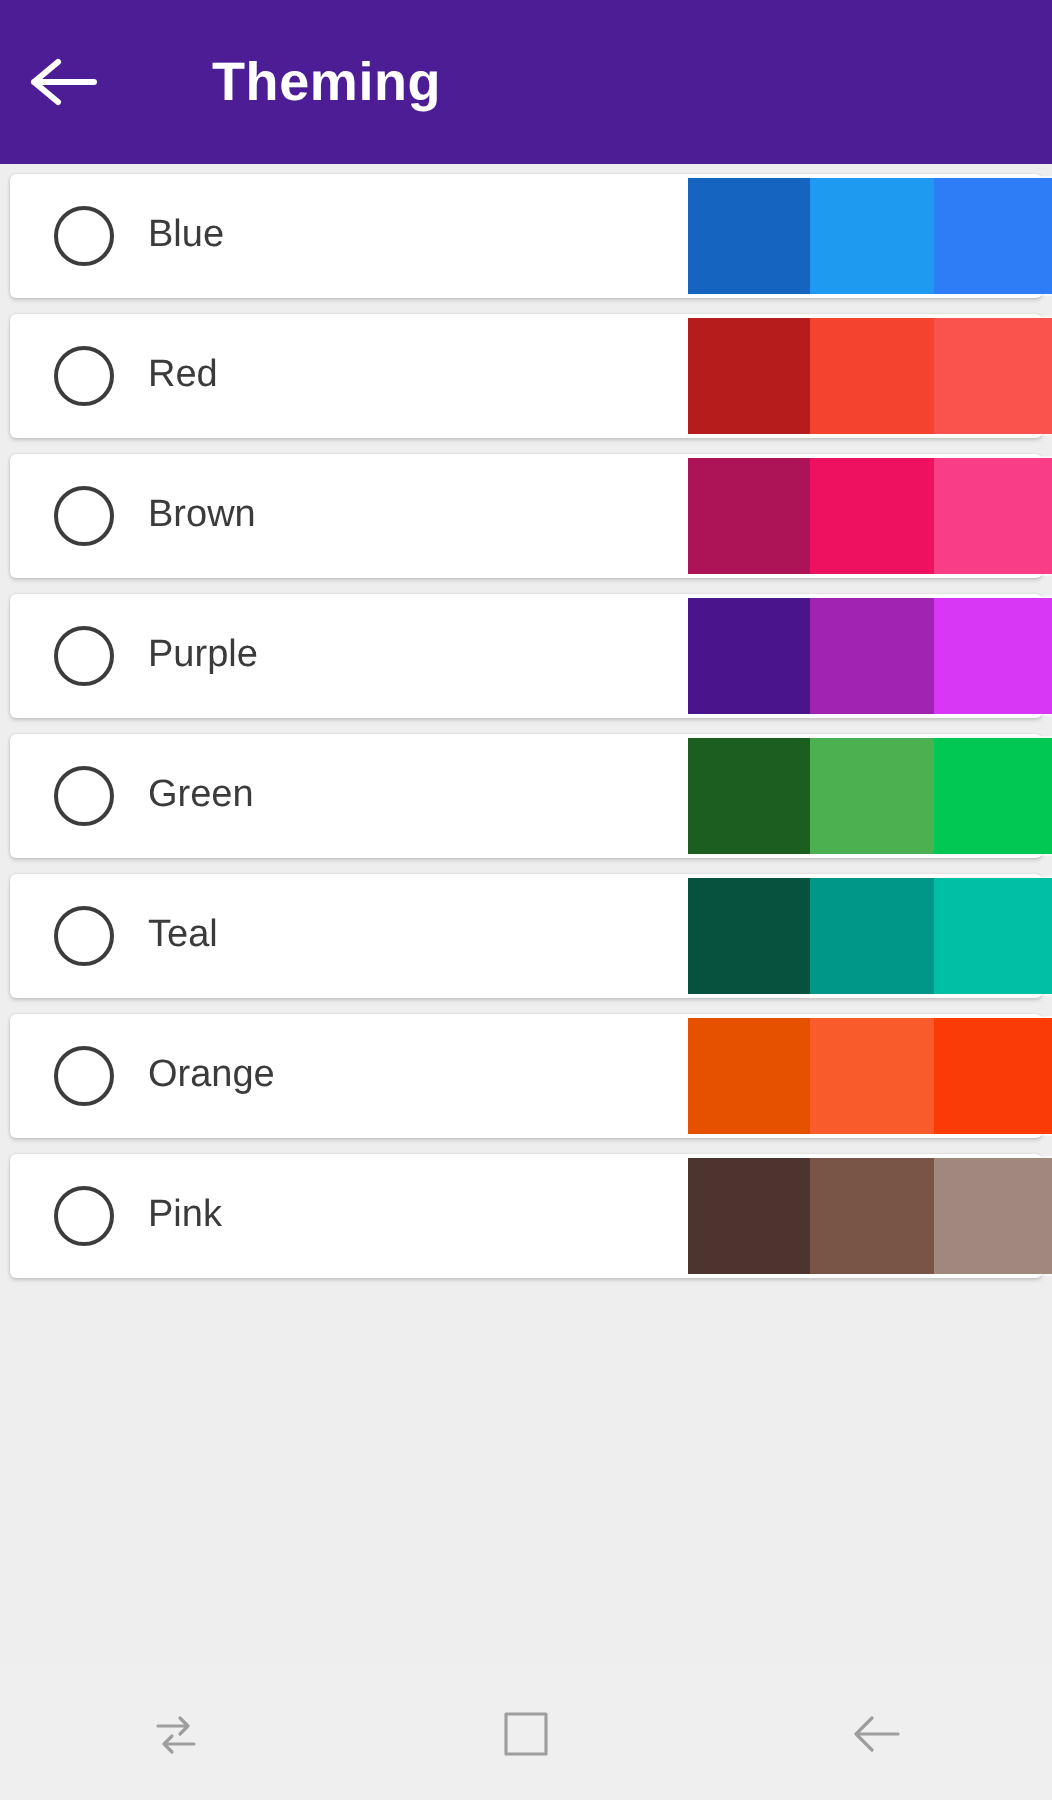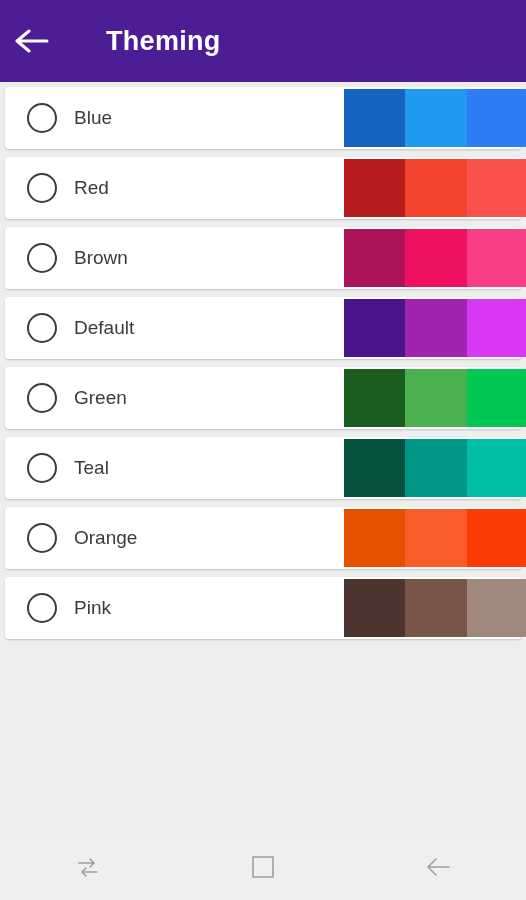--- a/index.html
+++ b/index.html
@@ -142,21 +142,21 @@
         <div class="radio"></div>
         <div class="row-label">Brown</div>
         <div class="swatches">
           <div class="swatch" style="background: rgb(173, 20, 87);"></div>
           <div class="swatch" style="background: rgb(238, 17, 96);"></div>
           <div class="swatch" style="background: rgb(249, 62, 134);"></div>
         </div>
       </div>
       <div class="row">
         <div class="radio"></div>
-        <div class="row-label">Default</div>
+        <div class="row-label">Purple</div>
         <div class="swatches">
           <div class="swatch" style="background: rgb(74, 20, 140);"></div>
           <div class="swatch" style="background: rgb(160, 36, 176);"></div>
           <div class="swatch" style="background: rgb(216, 56, 245);"></div>
         </div>
       </div>
       <div class="row">
         <div class="radio"></div>
         <div class="row-label">Green</div>
         <div class="swatches">

